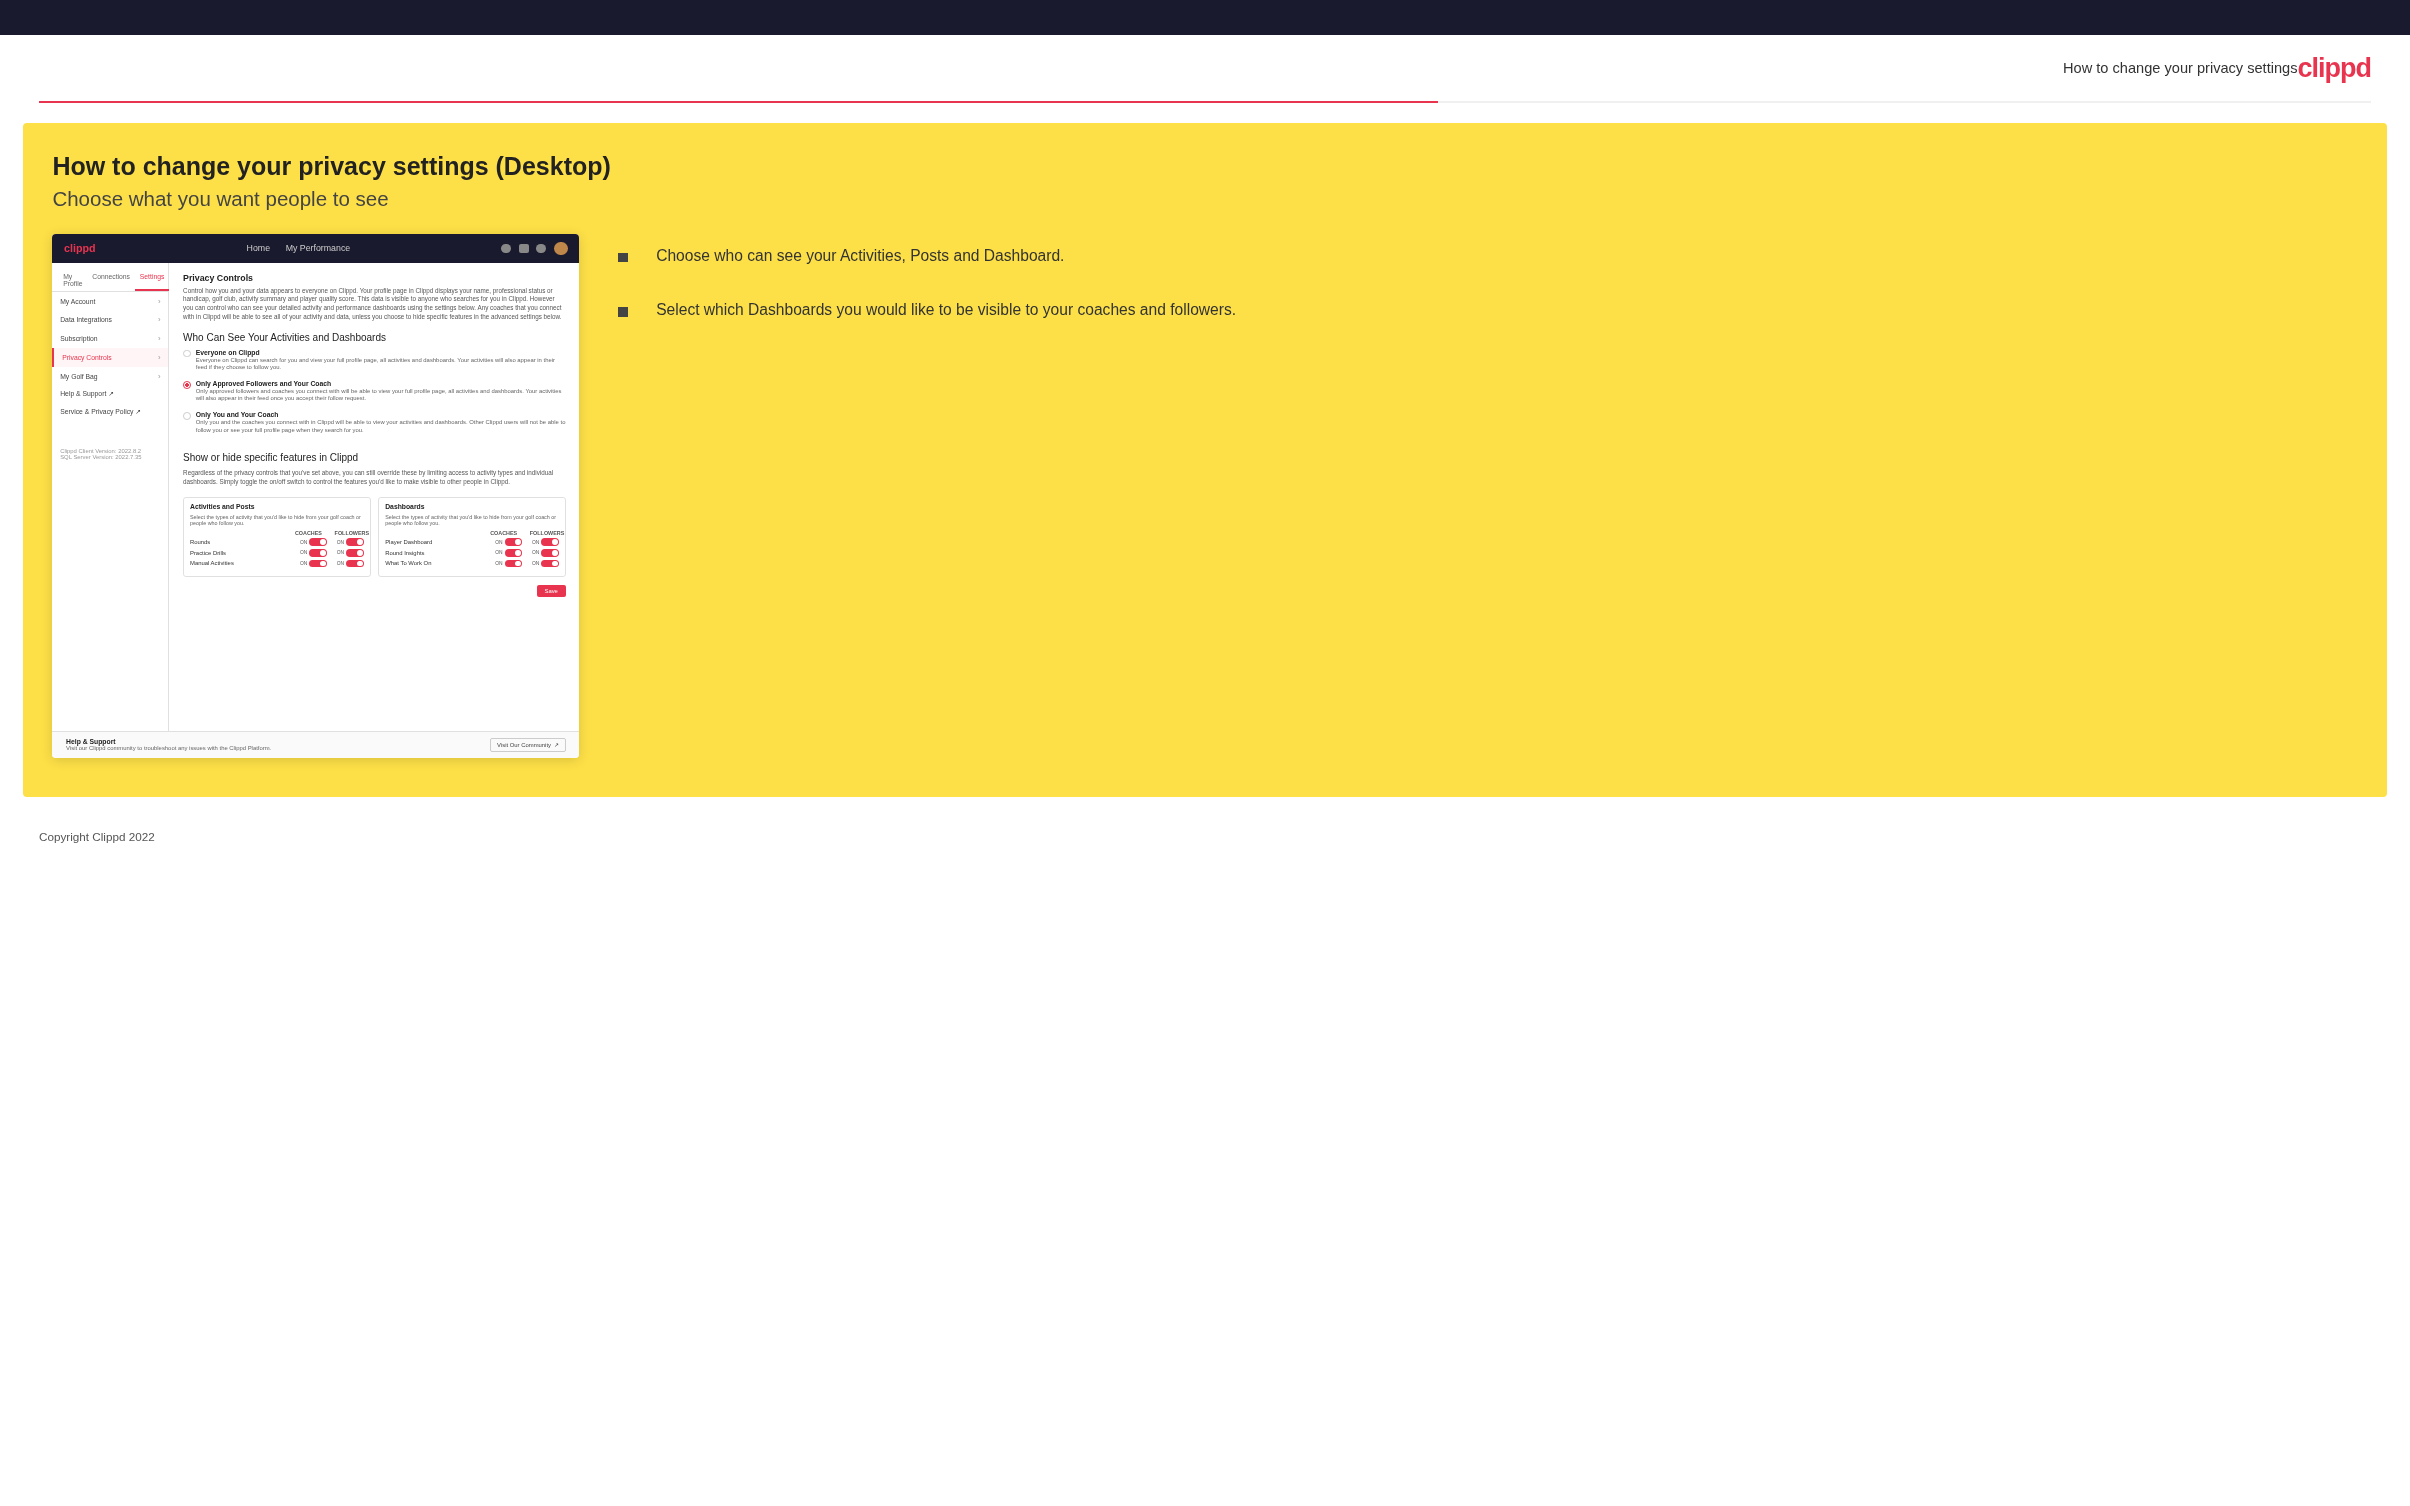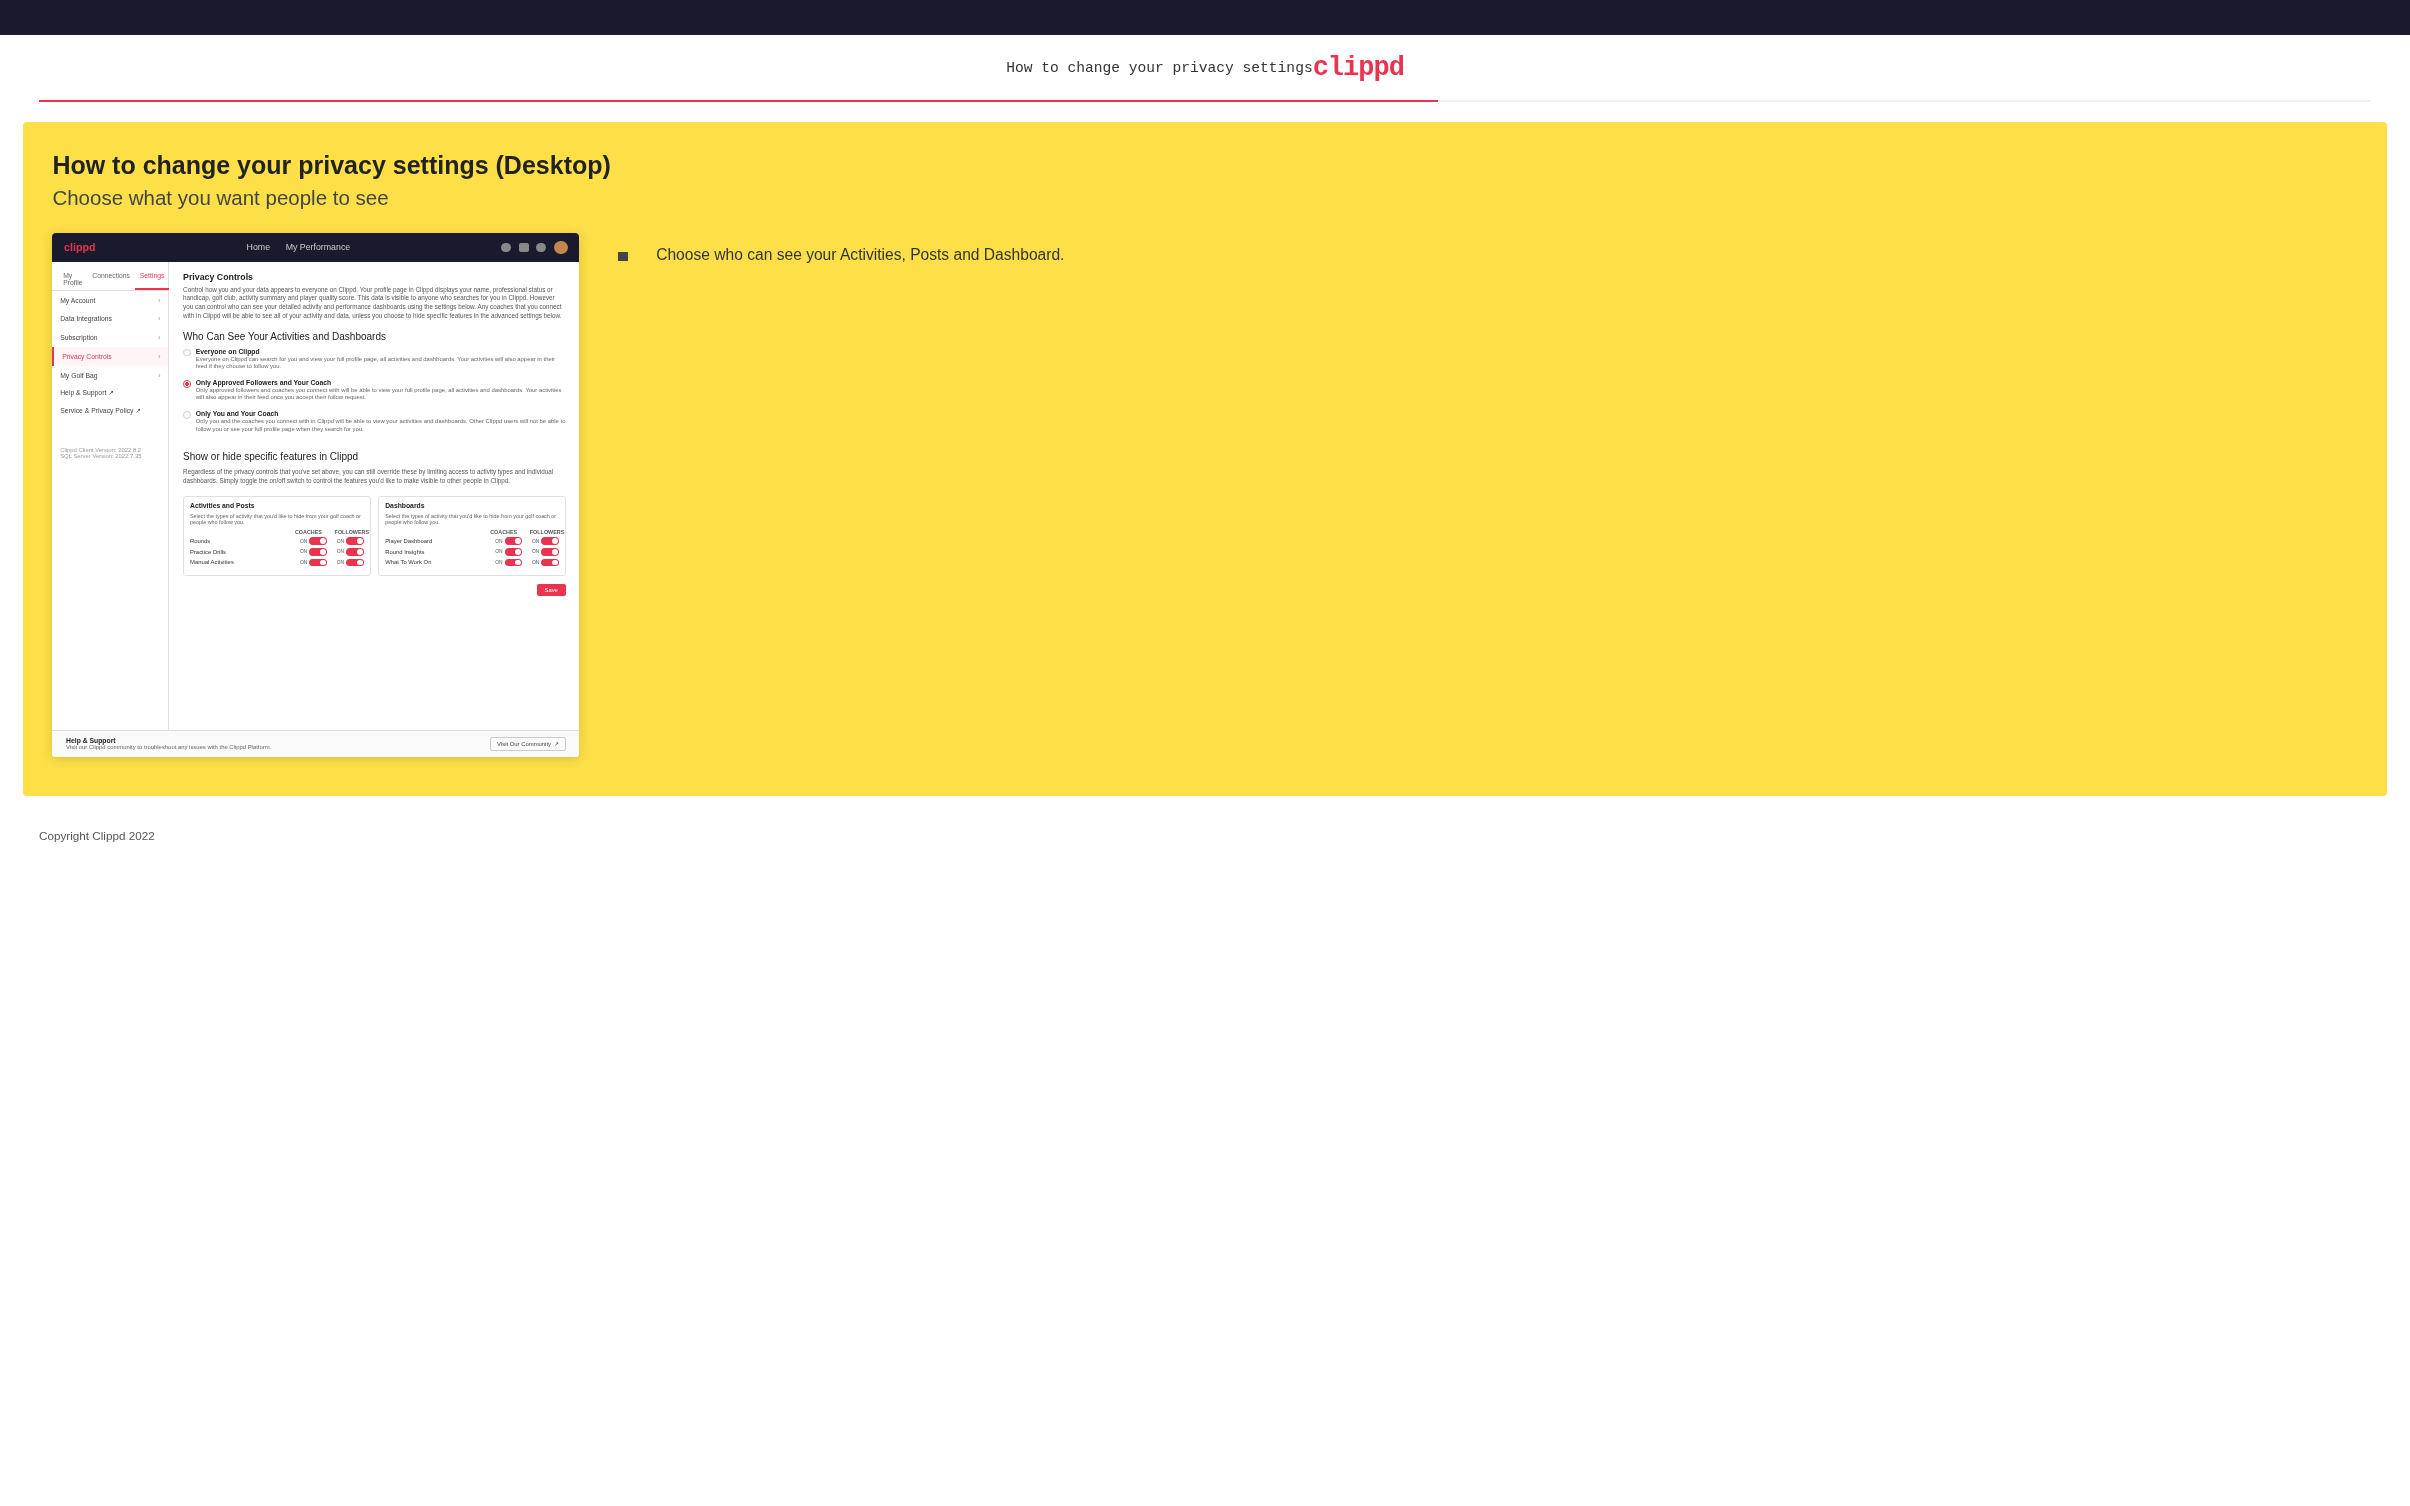--- a/index.html
+++ b/index.html
@@ -7,24 +7,23 @@
 
     .top-bar {
       background: #1a1a2e;
       height: 35px;
       width: 100%;
     }
 
     .header {
       display: flex;
       align-items: center;
-      justify-content: center;
+      justify-content: flex-end;
       padding: 17.6px 39px;
       background: #fff;
-      font-family: Liberation Mono, monospace;
     }
 
     .header-title {
       font-size: 14.6px;
       color: #333;
     }
 
     .logo {
       font-size: 27px;
       font-weight: 700;
@@ -636,20 +635,24 @@
     </div>
 
     <div class="bullet-section">
 
       <div class="bullet-item">
         <div class="bullet-square"></div>
         <span class="bullet-text">Choose who can see your Activities, Posts and Dashboard.</span>
       </div>
 
 
+      <div class="bullet-item">
+        <div class="bullet-square"></div>
+        <span class="bullet-text">Select which Dashboards you would like to be visible to your coaches and followers.</span>
+      </div>
     </div>
 
   </div>
 </div>
 
 <div class="footer">
   <span>Copyright Clippd 2022</span>
 </div>
 
 

